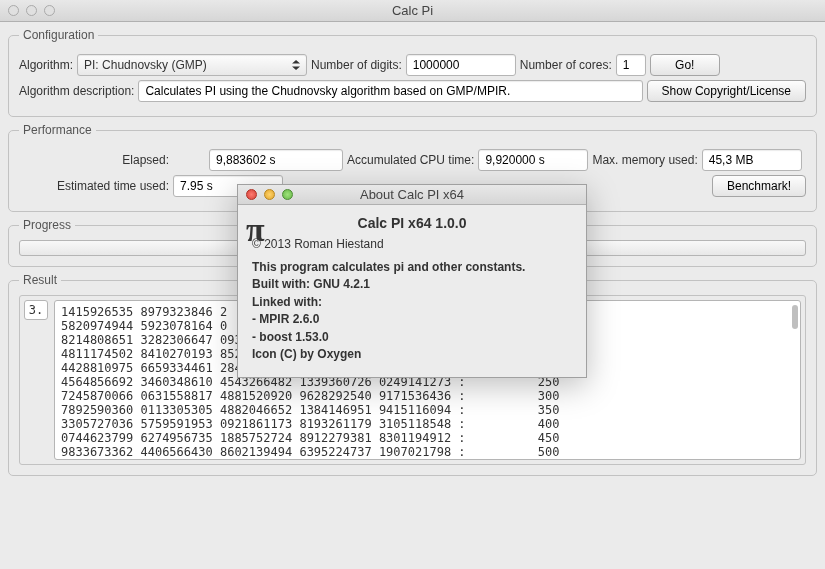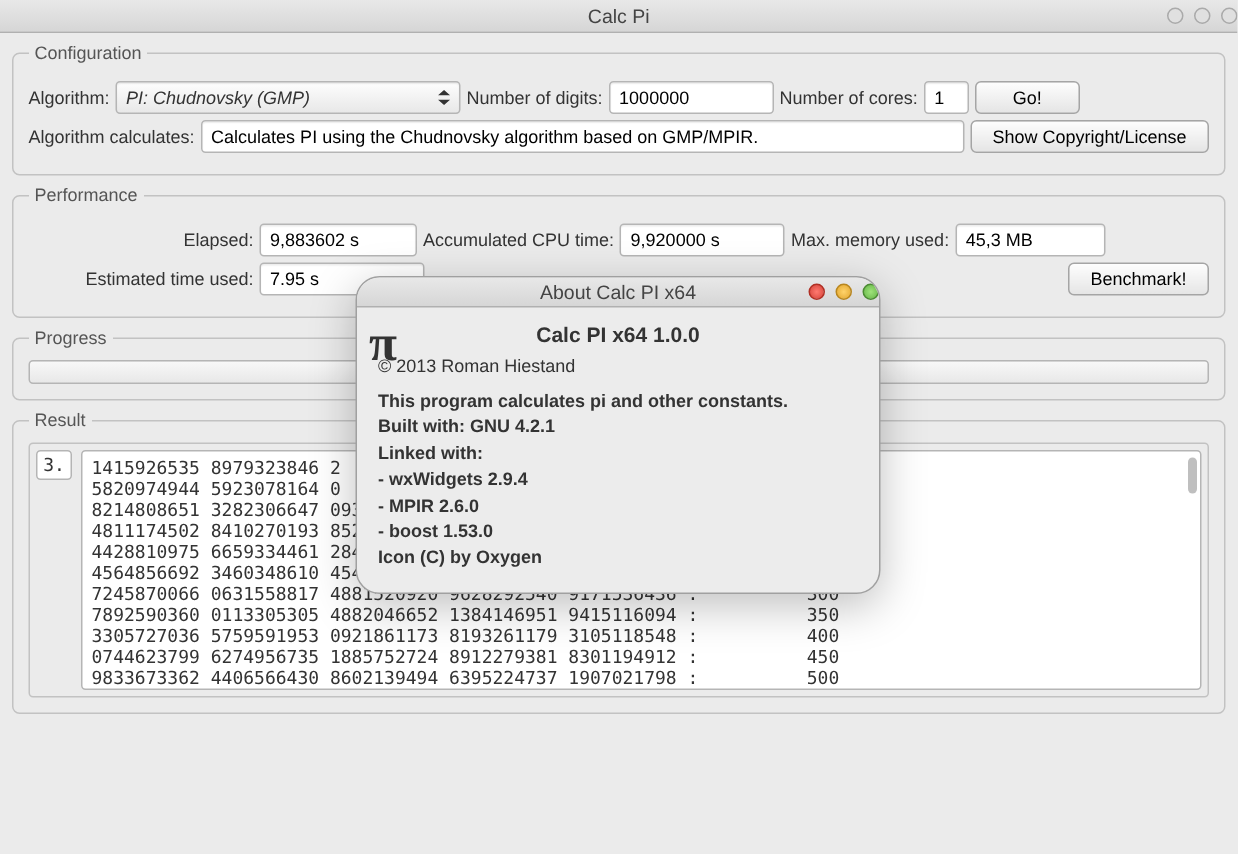--- a/index.html
+++ b/index.html
@@ -13,21 +13,20 @@
     overflow: hidden;
     position: relative;
   }
   .titlebar {
     height: 22px;
     background: linear-gradient(#e8e8e8,#d6d6d6);
     border-bottom: 1px solid #b0b0b0;
     display: flex;
     align-items: center;
     position: relative;
-    justify-content: flex-end;
   }
   .traffic {
     display: flex;
     gap: 7px;
     padding-left: 8px;
   }
   .tl {
     width: 11px; height: 11px; border-radius: 50%;
     background: #e0e0e0;
     border: 1px solid #aaa;
@@ -67,21 +66,20 @@
     padding: 0 6px;
     font: inherit;
     box-shadow: inset 0 1px 1px rgba(0,0,0,0.08);
   }
   .sel {
     position: relative;
     display: inline-flex;
     align-items: center;
     padding-right: 18px;
     background: linear-gradient(#fdfdfd,#e8e8e8);
-    font-style: italic;
   }
   .sel::after {
     content: "";
     position: absolute;
     right: 6px; top: 50%; transform: translateY(-50%);
     width: 8px; height: 10px;
     background: linear-gradient(#333,#333);
     clip-path: polygon(50% 0,100% 35%,0 35%,50% 0,50% 100%,0 65%,100% 65%,50% 100%);
   }
   button {
@@ -135,21 +133,21 @@
     background: rgba(0,0,0,0.25);
     border-radius: 3px;
   }
   
   .about {
     position: absolute;
     left: 237px; top: 184px;
     width: 350px;
     background: #ececec;
     border: 1px solid #a0a0a0;
-    border-radius: 16px;
+    border-radius: 0;
     box-shadow: 0 8px 30px rgba(0,0,0,0.25);
     overflow: hidden;
   }
   .about .titlebar { height: 20px; background: linear-gradient(#e8e8e8,#d6d6d6); }
   .about .traffic .tl.red { background: radial-gradient(#ff7a70,#d4433a); border-color:#b03025;}
   .about .traffic .tl.yellow { background: radial-gradient(#ffd36b,#e2a62e); border-color:#b8861f;}
   .about .traffic .tl.green { background: radial-gradient(#9fe37a,#66b648); border-color:#4c8b33;}
   .about-body {
     padding: 8px 14px 14px;
     position: relative;
@@ -184,31 +182,31 @@
     <div class="sel" style="width:230px">
       <span>PI: Chudnovsky (GMP)</span>
     </div>
     <label>Number of digits:</label>
     <input type="text" style="width: 110px;" value="1000000">
     <label>Number of cores:</label>
     <input type="text" style="width: 30px;" value="1">
     <button style="width:70px">Go!</button>
   </div>
   <div class="row">
-    <label>Algorithm calculates:</label>
+    <label>Algorithm description:</label>
     <input type="text" style="flex: 1 1 0%;" value="Calculates PI using the Chudnovsky algorithm based on GMP/MPIR.">
     <button>Show Copyright/License</button>
   </div>
 </fieldset>
 
 <fieldset>
   <legend>Performance</legend>
   <div class="row">
     <label style="width:150px;text-align:right">Elapsed:</label>
-    <input type="text" style="width: 105px;" value="9,883602 s">
+    <input type="text" style="width: 134px; margin-left: 36px;" value="9,883602 s">
     <label>Accumulated CPU time:</label>
     <input type="text" style="width: 110px;" value="9,920000 s">
     <label>Max. memory used:</label>
     <input type="text" style="width: 100px;" value="45,3 MB">
   </div>
   <div class="row">
     <label style="width:150px;text-align:right">Estimated time used:</label>
     <input type="text" style="width: 110px;" value="7.95 s">
     <div style="flex:1"></div>
     <button>Benchmark!</button>
@@ -250,19 +248,18 @@
     <div class="title-txt">About Calc PI x64</div>
   </div>
   <div class="about-body">
     <div class="pi-icon">π</div>
     <div class="about-title">Calc PI x64 1.0.0</div>
     <div class="about-sub">© 2013 Roman Hiestand</div>
     <div class="about-text">
       <div>This program calculates pi and other constants.</div>
       <div>Built with: GNU 4.2.1</div>
       <div>Linked with:</div>
-      <div> - wxWidgets 2.9.4</div>
       <div> - MPIR 2.6.0</div>
       <div> - boost 1.53.0</div>
       <div>Icon (C) by Oxygen</div>
     </div>
   </div>
 </div>
 
 </body></html>

